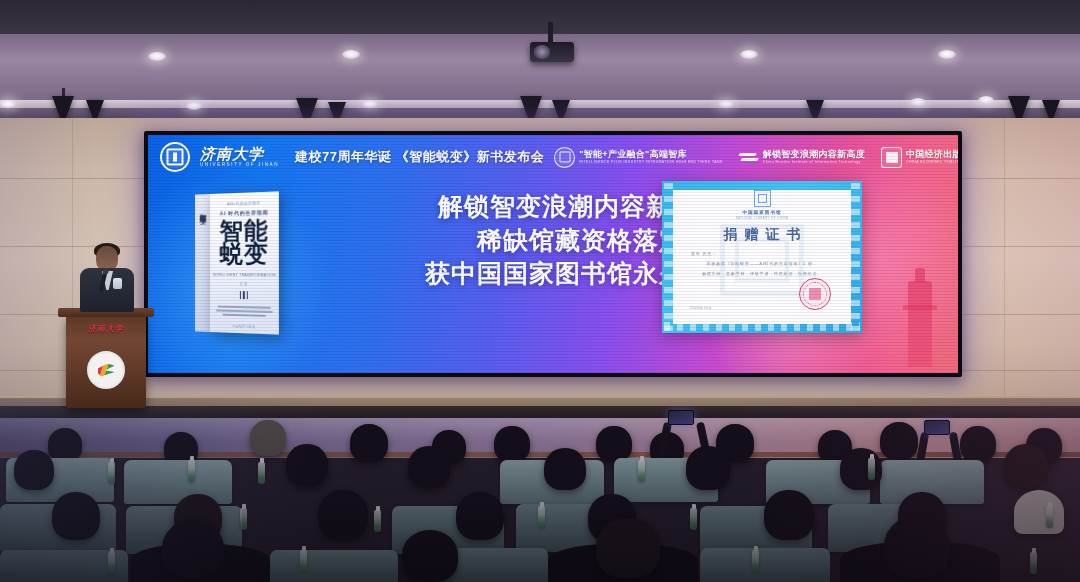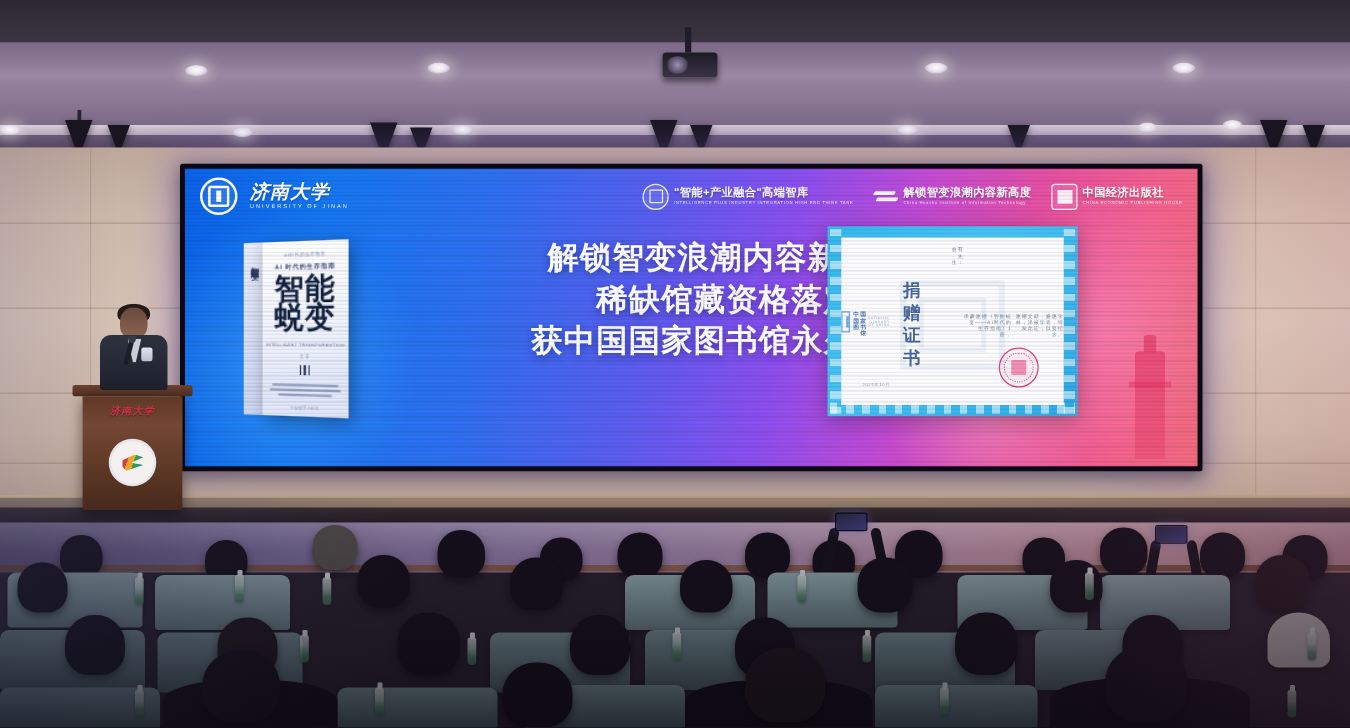--- a/index.html
+++ b/index.html
@@ -123,22 +123,22 @@
 
   
   .cert-wrap{position:absolute;right:96px;top:46px;width:200px;height:152px;
     background:linear-gradient(135deg,#37b7ef 0%,#46c3f4 40%,#2fa9e6 100%);padding:9px 11px;box-sizing:border-box;
     box-shadow:0 4px 16px rgba(0,0,0,.3);}
   .cert-deco{position:absolute;left:2px;top:2px;bottom:2px;width:9px;
     background:repeating-linear-gradient(180deg,rgba(255,255,255,.55) 0px,rgba(255,255,255,.55) 6px,rgba(255,255,255,0) 6px,rgba(255,255,255,0) 13px);}
   .cert-deco.r{left:auto;right:2px;}
   .cert-deco.b{left:2px;right:2px;top:auto;bottom:2px;width:auto;height:9px;
     background:repeating-linear-gradient(90deg,rgba(255,255,255,.55) 0px,rgba(255,255,255,.55) 6px,rgba(255,255,255,0) 6px,rgba(255,255,255,0) 13px);}
-  .cert{position:relative;width:100%;height:100%;background:#fdfdff;display:flex;flex-direction:row;
-    align-items:center;box-sizing:border-box;overflow:hidden;text-align:right;}
+  .cert{position:relative;width:100%;height:100%;background:#fdfdff;display:flex;flex-direction:column;
+    align-items:center;box-sizing:border-box;overflow:hidden;}
   .cert-emblem{width:15px;height:15px;border:1.6px solid #6ea8e8;position:relative;}
   .cert-emblem:before{content:"";position:absolute;left:3px;top:3px;right:3px;bottom:3px;border:1.2px solid #6ea8e8;}
   .cert-org{font-size:4.6px;color:#4f79b8;letter-spacing:1px;margin-top:3px;font-weight:bold;}
   .cert-orgen{font-size:2.6px;color:#8aa8cf;letter-spacing:.6px;margin-top:1.5px;}
   .cert-title{font-size:14px;font-weight:bold;color:#2a4e8f;letter-spacing:7px;margin-top:6px;
     text-indent:7px;opacity:.85;}
   .cert-line{font-size:4px;color:#7e8aa0;letter-spacing:.8px;align-self:flex-start;margin-left:18px;margin-top:7px;}
   .cert-line.c{align-self:center;margin-left:0;margin-top:5px;}
   .cert-date{position:absolute;left:17px;bottom:14px;font-size:3.4px;color:#9aa4b6;letter-spacing:.5px;}
   .cert-seal{position:absolute;right:20px;bottom:14px;width:30px;height:30px;border-radius:50%;
@@ -292,20 +292,21 @@
       <div class="scr-glow1"></div>
       <div class="scr-glow2"></div>
       <div class="scr-glow3"></div>
 
       <div class="scr-header">
         <div class="uoj-logo"></div>
         <div class="uoj-name">
           <div class="uoj-cn">济南大学</div>
           <div class="uoj-en">UNIVERSITY OF JINAN</div>
         </div>
+        <div class="scr-title">建校77周年华诞 《智能蜕变》新书发布会</div>
 
         <div class="partners">
           <div class="partner">
             <div class="p-mark seal"></div>
             <div class="p-txt">
               <div class="p-cn">"智能+产业融合"高端智库</div>
               <div class="p-en">INTELLIGENCE PLUS INDUSTRY INTEGRATION HIGH END THINK TANK</div>
             </div>
           </div>
           <div class="partner">

